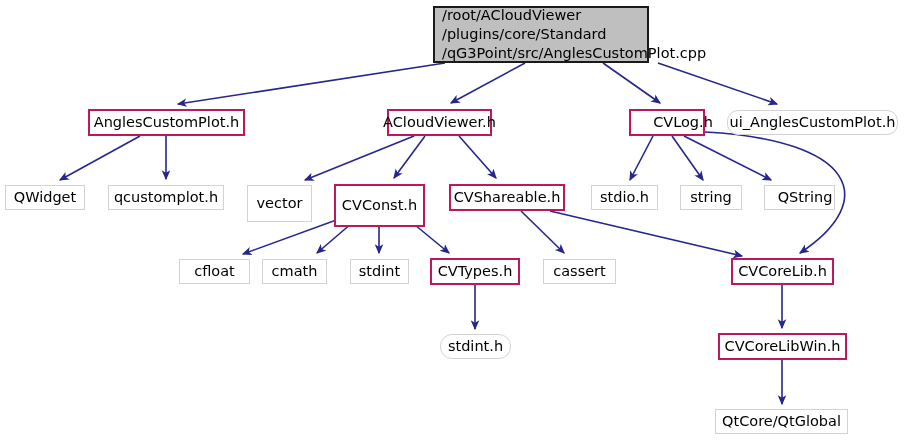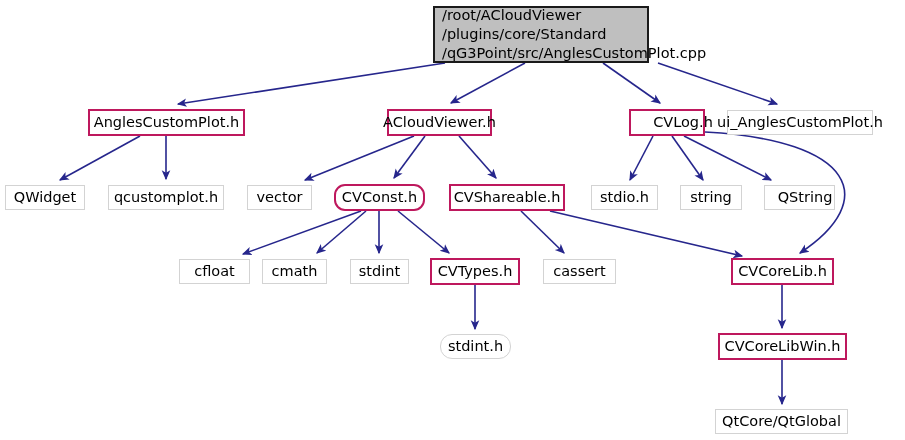--- a/index.html
+++ b/index.html
@@ -88,25 +88,25 @@
         <path d="M 782 360 L 782 404" fill="none" stroke="#26268c" stroke-width="1.6" marker-end="url(#arrow)"></path>
       </g>
   </svg>
   <div id="node-layer">
       <div class="node root" style="left: 433px; top: 6px; width: 216px; height: 57px;">/root/ACloudViewer
 /plugins/core/Standard
 /qG3Point/src/AnglesCustomPlot.cpp</div>
       <div class="node strong" style="left: 88px; top: 109px; width: 157px; height: 27px;">AnglesCustomPlot.h</div>
       <div class="node strong" style="left: 387px; top: 109px; width: 105px; height: 27px;">ACloudViewer.h</div>
       <div class="node strong" style="left: 629px; top: 109px; width: 76px; height: 27px; padding-left: 32px;">CVLog.h</div>
-      <div class="node weak" style="left: 727px; top: 110px; width: 146px; height: 25px;">ui_AnglesCustomPlot.h</div>
+      <div class="node weak" style="left: 727px; top: 110px; width: 171px; height: 25px; border-radius: 11px;">ui_AnglesCustomPlot.h</div>
       <div class="node weak" style="left: 5px; top: 185px; width: 80px; height: 25px;">QWidget</div>
       <div class="node weak" style="left: 108px; top: 185px; width: 116px; height: 25px;">qcustomplot.h</div>
-      <div class="node weak" style="left: 247px; top: 185px; width: 65px; height: 25px;">vector</div>
-      <div class="node strong" style="left: 334px; top: 184px; width: 91px; height: 27px; border-radius: 11px;">CVConst.h</div>
+      <div class="node weak" style="left: 247px; top: 185px; width: 65px; height: 37px;">vector</div>
+      <div class="node strong" style="left: 334px; top: 184px; width: 91px; height: 43px;">CVConst.h</div>
       <div class="node strong" style="left: 449px; top: 184px; width: 116px; height: 27px;">CVShareable.h</div>
       <div class="node weak" style="left: 591px; top: 185px; width: 67px; height: 25px;">stdio.h</div>
       <div class="node weak" style="left: 680px; top: 185px; width: 62px; height: 25px;">string</div>
       <div class="node weak" style="left: 764px; top: 185px; width: 71px; height: 25px; padding-left: 11px;">QString</div>
       <div class="node weak" style="left: 179px; top: 259px; width: 71px; height: 25px;">cfloat</div>
       <div class="node weak" style="left: 262px; top: 259px; width: 65px; height: 25px;">cmath</div>
       <div class="node weak" style="left: 350px; top: 259px; width: 59px; height: 25px;">stdint</div>
       <div class="node strong" style="left: 430px; top: 258px; width: 90px; height: 27px;">CVTypes.h</div>
       <div class="node weak" style="left: 543px; top: 259px; width: 73px; height: 25px;">cassert</div>
       <div class="node strong" style="left: 731px; top: 258px; width: 103px; height: 27px;">CVCoreLib.h</div>

